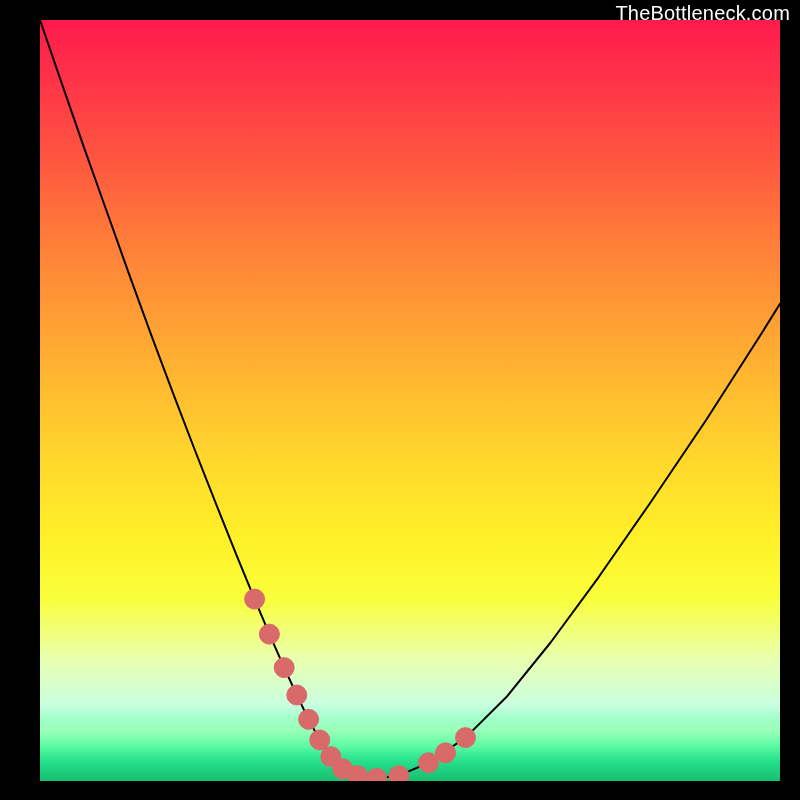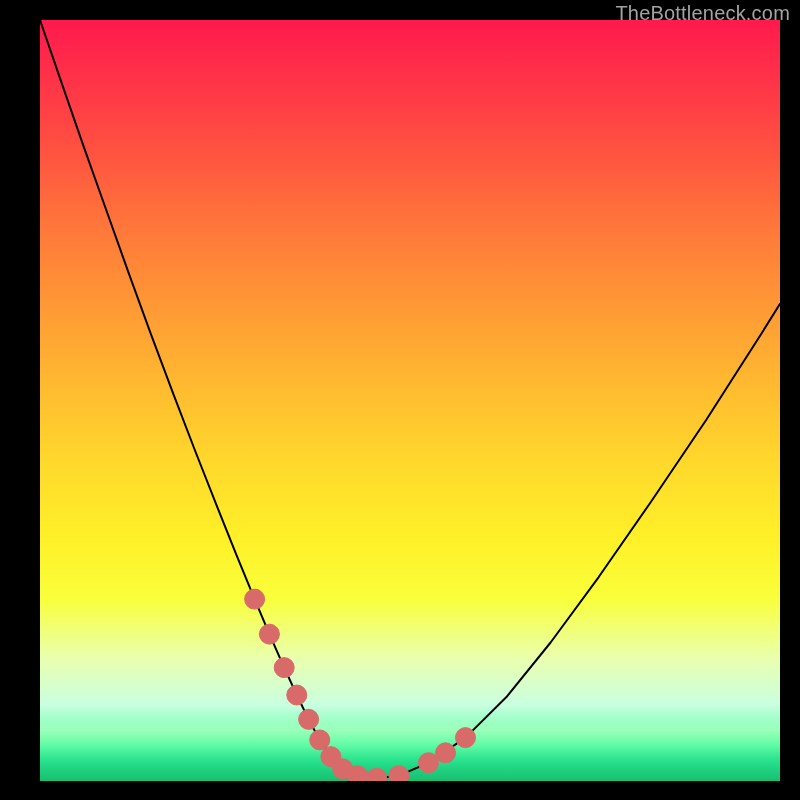--- a/index.html
+++ b/index.html
@@ -62,21 +62,21 @@
     mix-blend-mode: normal;
   }
   svg.curve {
     position: absolute;
     inset: 0;
   }
   .watermark {
     position: absolute;
     top: 2px;
     right: 10px;
-    color: #a3a3a3;
+    color: #ffffff;
     font-size: 20px;
     font-weight: 500;
     letter-spacing: 0.2px;
     user-select: none;
   }
   .bottom-strip {
     position: absolute;
     left: 40px;
     right: 20px;
     bottom: 0;

